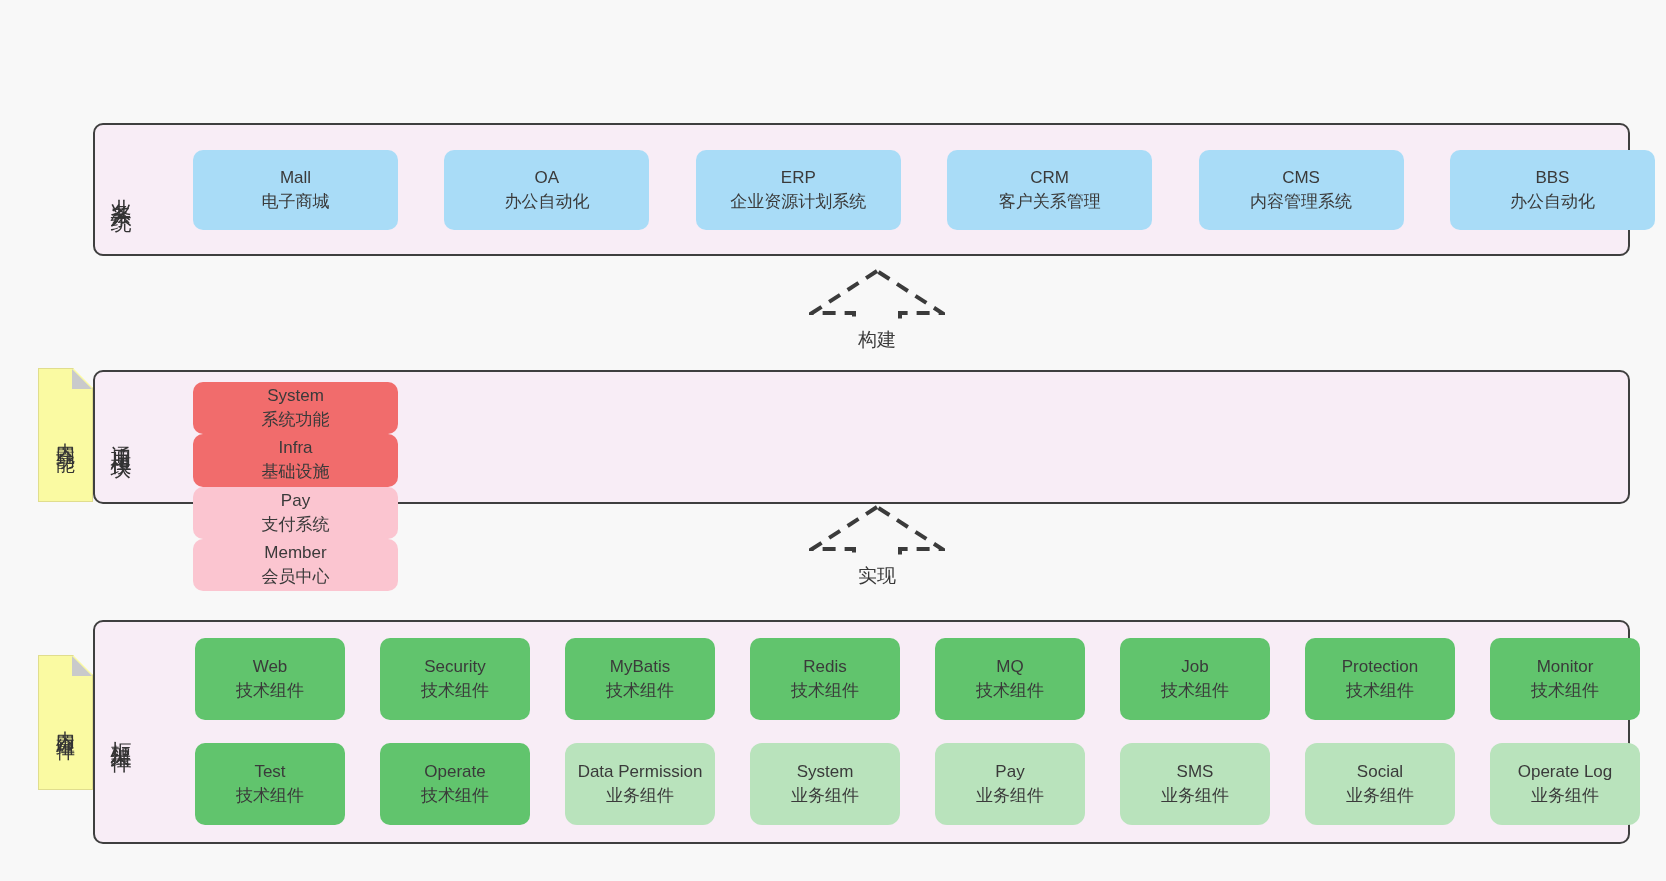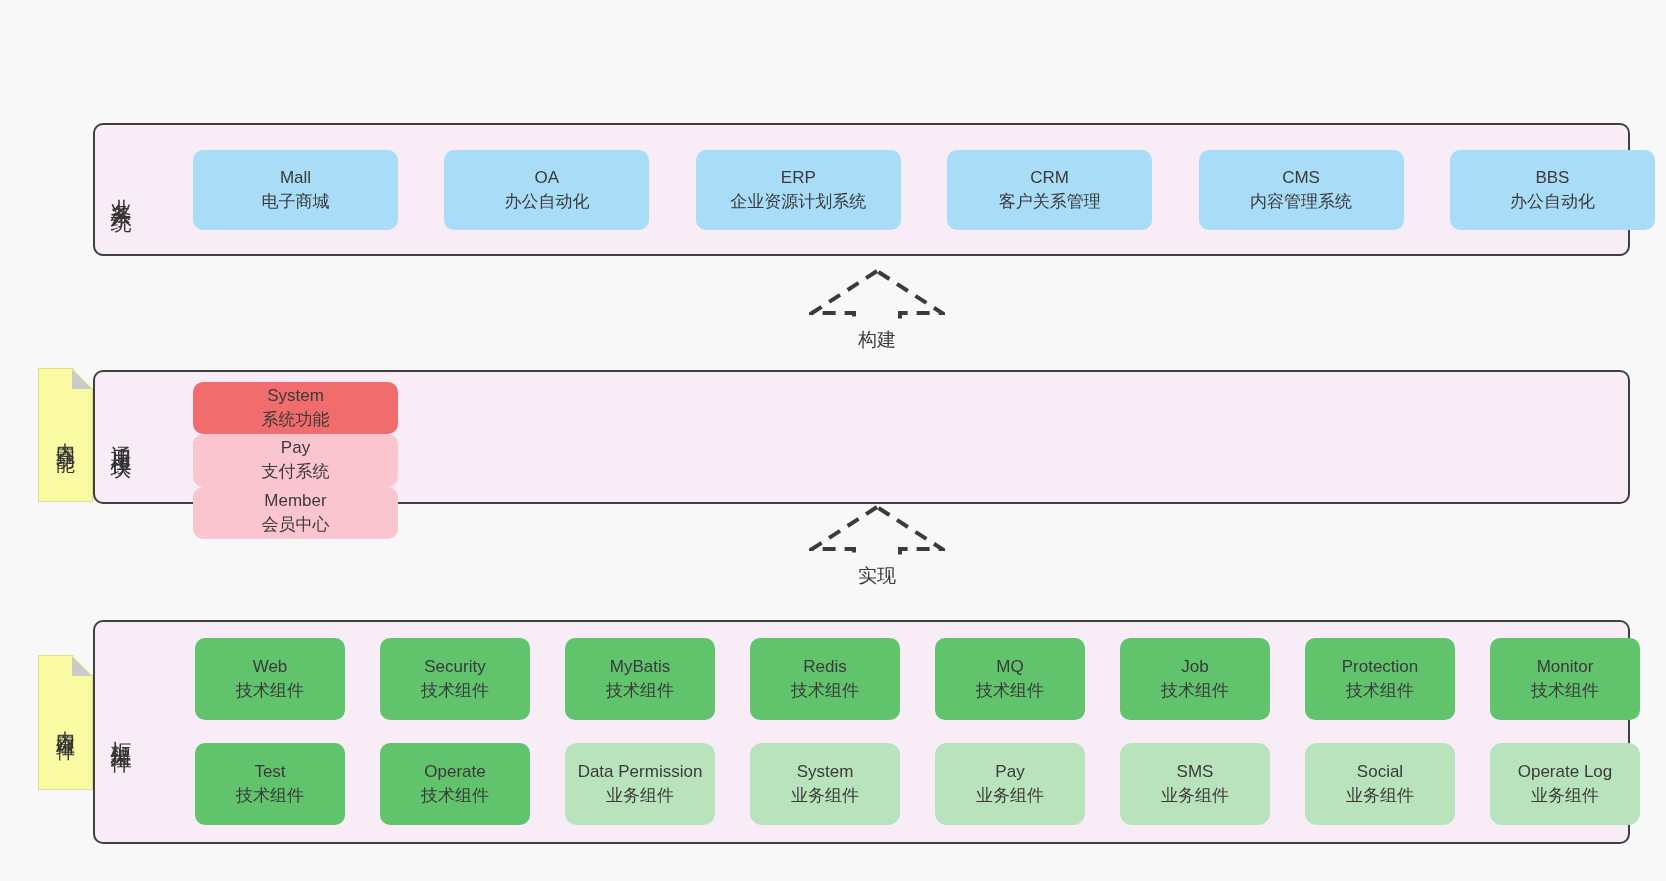--- a/index.html
+++ b/index.html
@@ -134,20 +134,24 @@
 
 <div class="panel" id="panel-modules">
   <div class="side-label">
     <div class="vtext">通用模块</div>
   </div>
   <div class="row row-6">
     <div class="box red w205">
       <div>System</div>
       <div>系统功能</div>
     </div>
+    <div class="box red w205">
+      <div>Infra</div>
+      <div>基础设施</div>
+    </div>
     <div class="box pink w205">
       <div>Pay</div>
       <div>支付系统</div>
     </div>
     <div class="box pink w205">
       <div>Member</div>
       <div>会员中心</div>
     </div>
   </div>
 </div>

